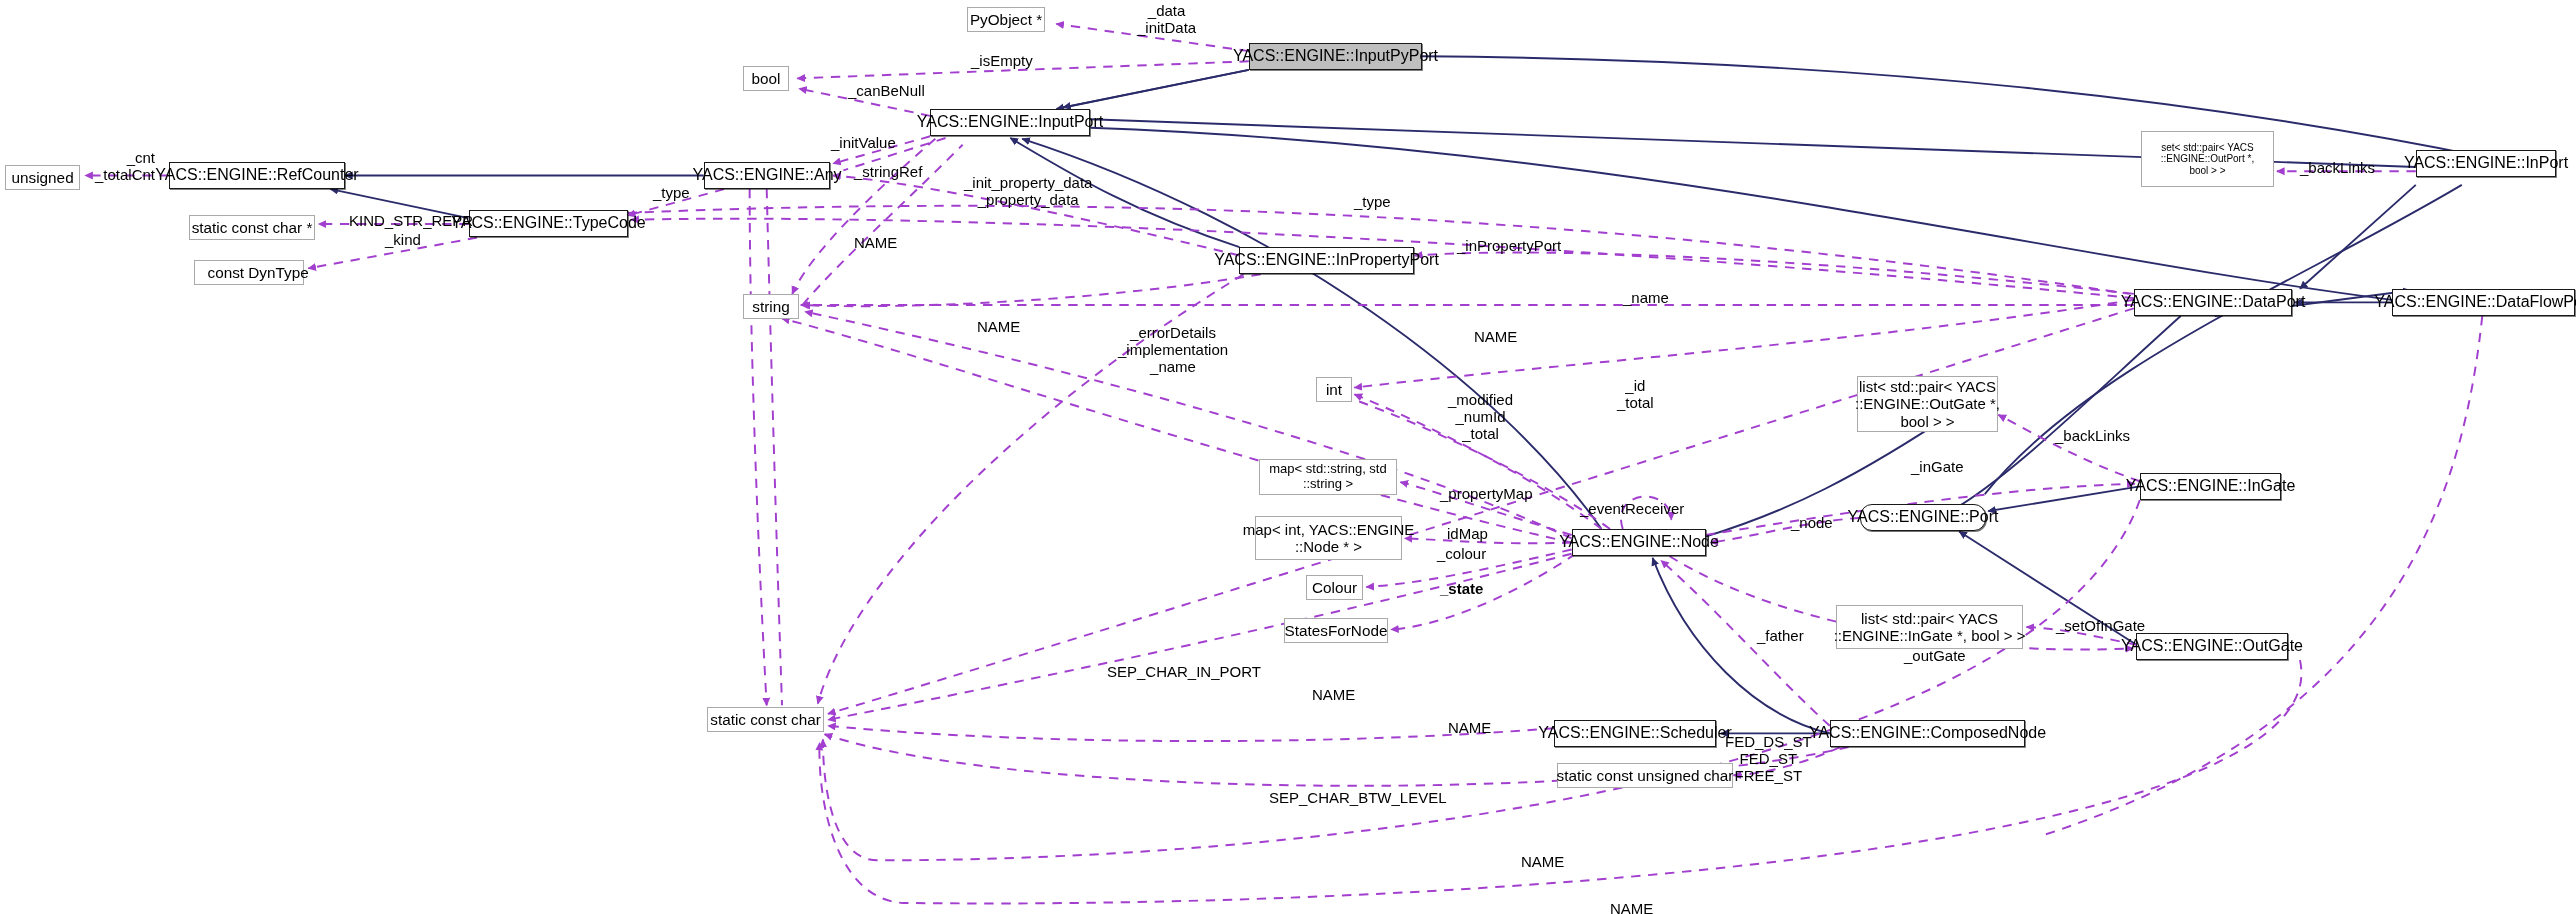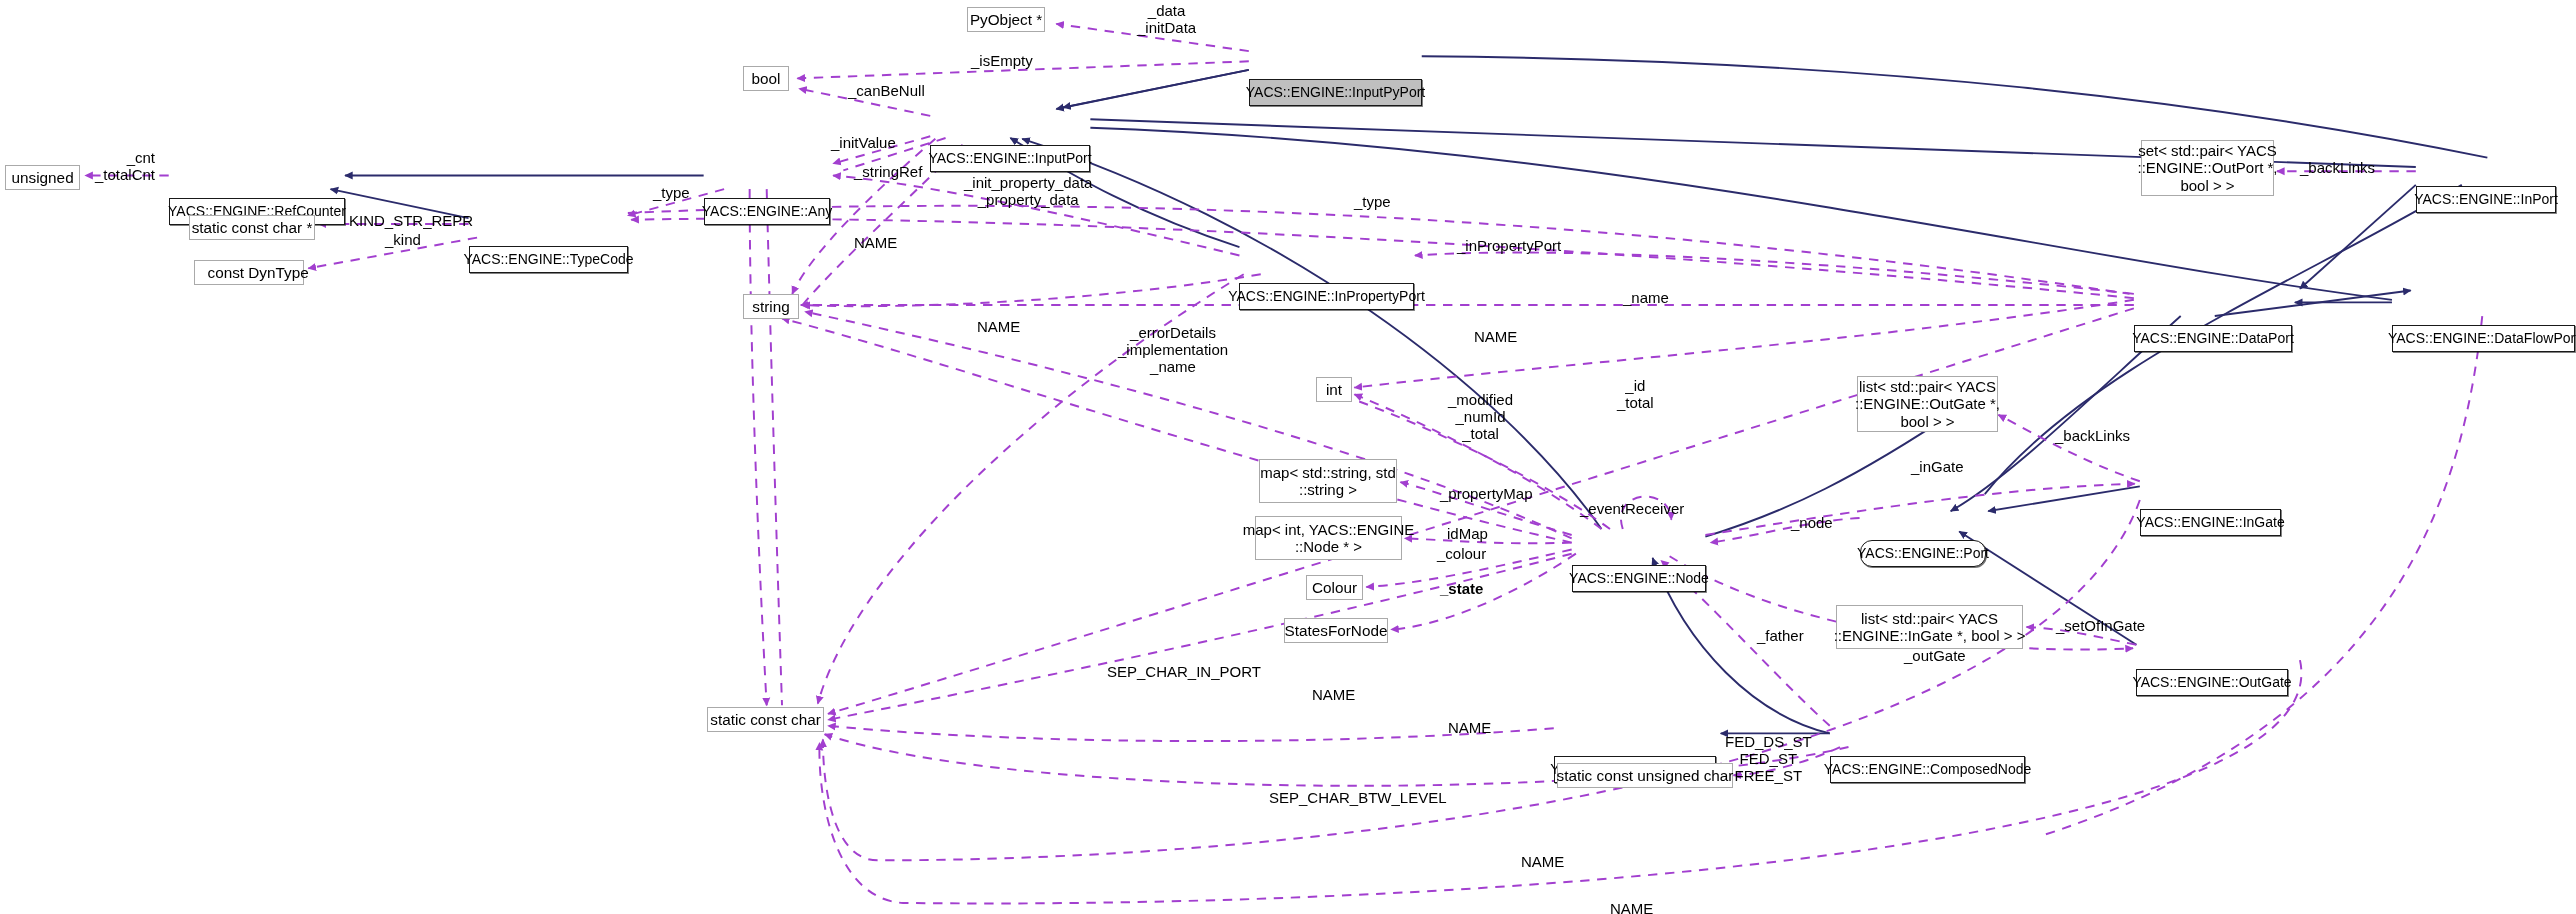--- a/index.html
+++ b/index.html
@@ -22,24 +22,23 @@
     text-align:center;
     line-height:1.14;
     white-space:pre;
     color:#000000;
     z-index:5;
   }
   
   .cls{
     border:1.4px solid #191919;
     background:#ffffff;
-    font-size:14px;
+    font-size:16px;
     padding:0 6.8px;
     box-shadow:0.9px 0.9px 0 rgba(0,0,0,0.55);
-    margin-top:36px;
   }
   
   .cls.current{
     background:#bfbfbf;
   }
   
   .typ{
     border:1.1px solid #aaaaaa;
     background:#ffffff;
     font-size:15.3px;
@@ -231,37 +230,37 @@
   <div class="node-box cls" style="left:1554px;top:720px;width:162px;height:27px;">YACS::ENGINE::Scheduler</div>
 
   <div class="node-box cls" style="left:1830px;top:720px;width:195px;height:27px;">YACS::ENGINE::ComposedNode</div>
 
   <div class="node-box typ" style="left:967px;top:6.8px;width:78px;height:25px;">PyObject *</div>
 
   <div class="node-box typ" style="left:743px;top:66px;width:46px;height:25px;">bool</div>
 
   <div class="node-box typ" style="left:5.1px;top:165px;width:75px;height:25px;">unsigned</div>
 
-  <div class="node-box typ" style="left:2141px;top:140px;width:133px;height:56px;font-size:15px;">set&lt; std::pair&lt; YACS
+  <div class="node-box typ" style="left:2141px;top:131px;width:133px;height:56px;font-size:10px;">set&lt; std::pair&lt; YACS
 ::ENGINE::OutPort *,
 bool &gt; &gt;</div>
 
   <div class="node-box typ" style="left:189px;top:215px;width:126px;height:25px;">static const char *</div>
 
   <div class="node-box typ" style="left:194px;top:260px;width:110px;height:25px;padding-left:25px;">const DynType</div>
 
   <div class="node-box typ" style="left:743px;top:294px;width:56px;height:25px;">string</div>
 
   <div class="node-box typ" style="left:1316px;top:377px;width:36px;height:25px;">int</div>
 
   <div class="node-box typ" style="left:1857px;top:376px;width:141px;height:56px;font-size:15px;">list&lt; std::pair&lt; YACS
 ::ENGINE::OutGate *,
 bool &gt; &gt;</div>
 
-  <div class="node-box typ" style="left:1259px;top:459px;width:138px;height:44px;font-size:15px;">map&lt; std::string, std
+  <div class="node-box typ" style="left:1259px;top:459px;width:138px;height:36px;font-size:13px;">map&lt; std::string, std
 ::string &gt;</div>
 
   <div class="node-box typ" style="left:1255px;top:516px;width:147px;height:44px;font-size:15px;">map&lt; int, YACS::ENGINE
 ::Node * &gt;</div>
 
   <div class="node-box typ" style="left:1306px;top:575px;width:57px;height:25px;">Colour</div>
 
   <div class="node-box typ" style="left:1284px;top:618px;width:104px;height:25px;">StatesForNode</div>
 
   <div class="node-box typ" style="left:1836px;top:605px;width:187px;height:44px;font-size:15px;">list&lt; std::pair&lt; YACS

